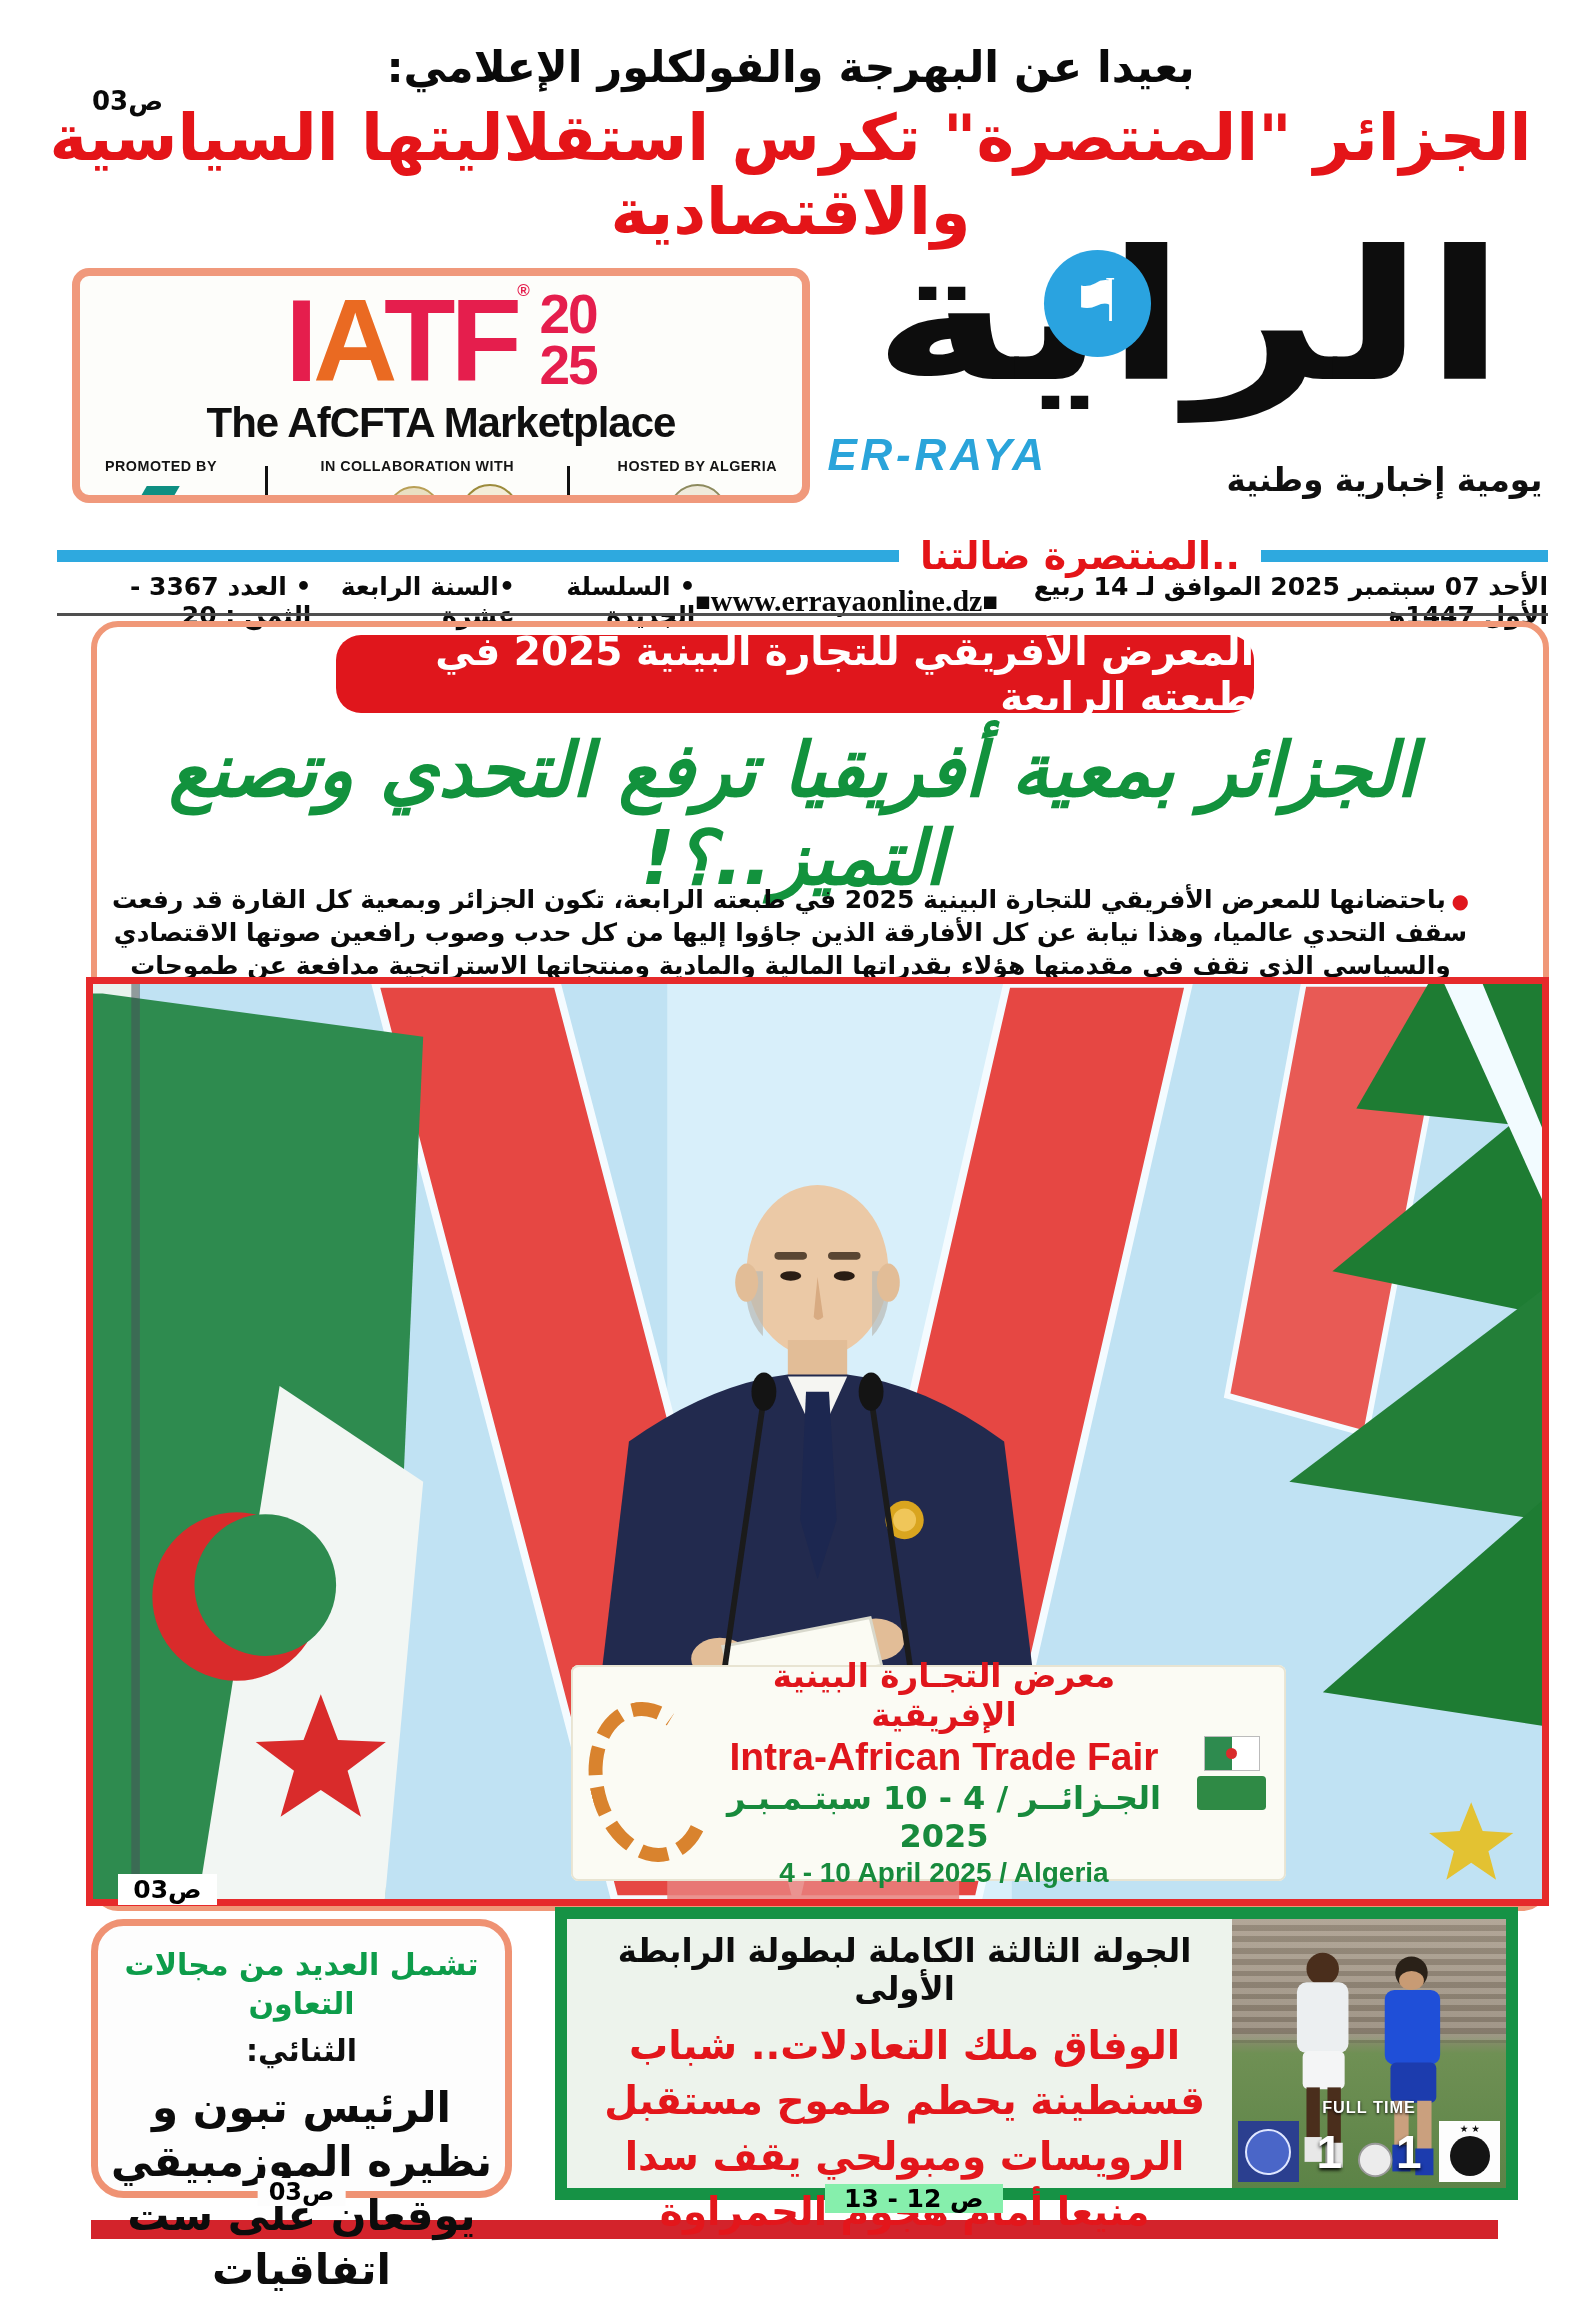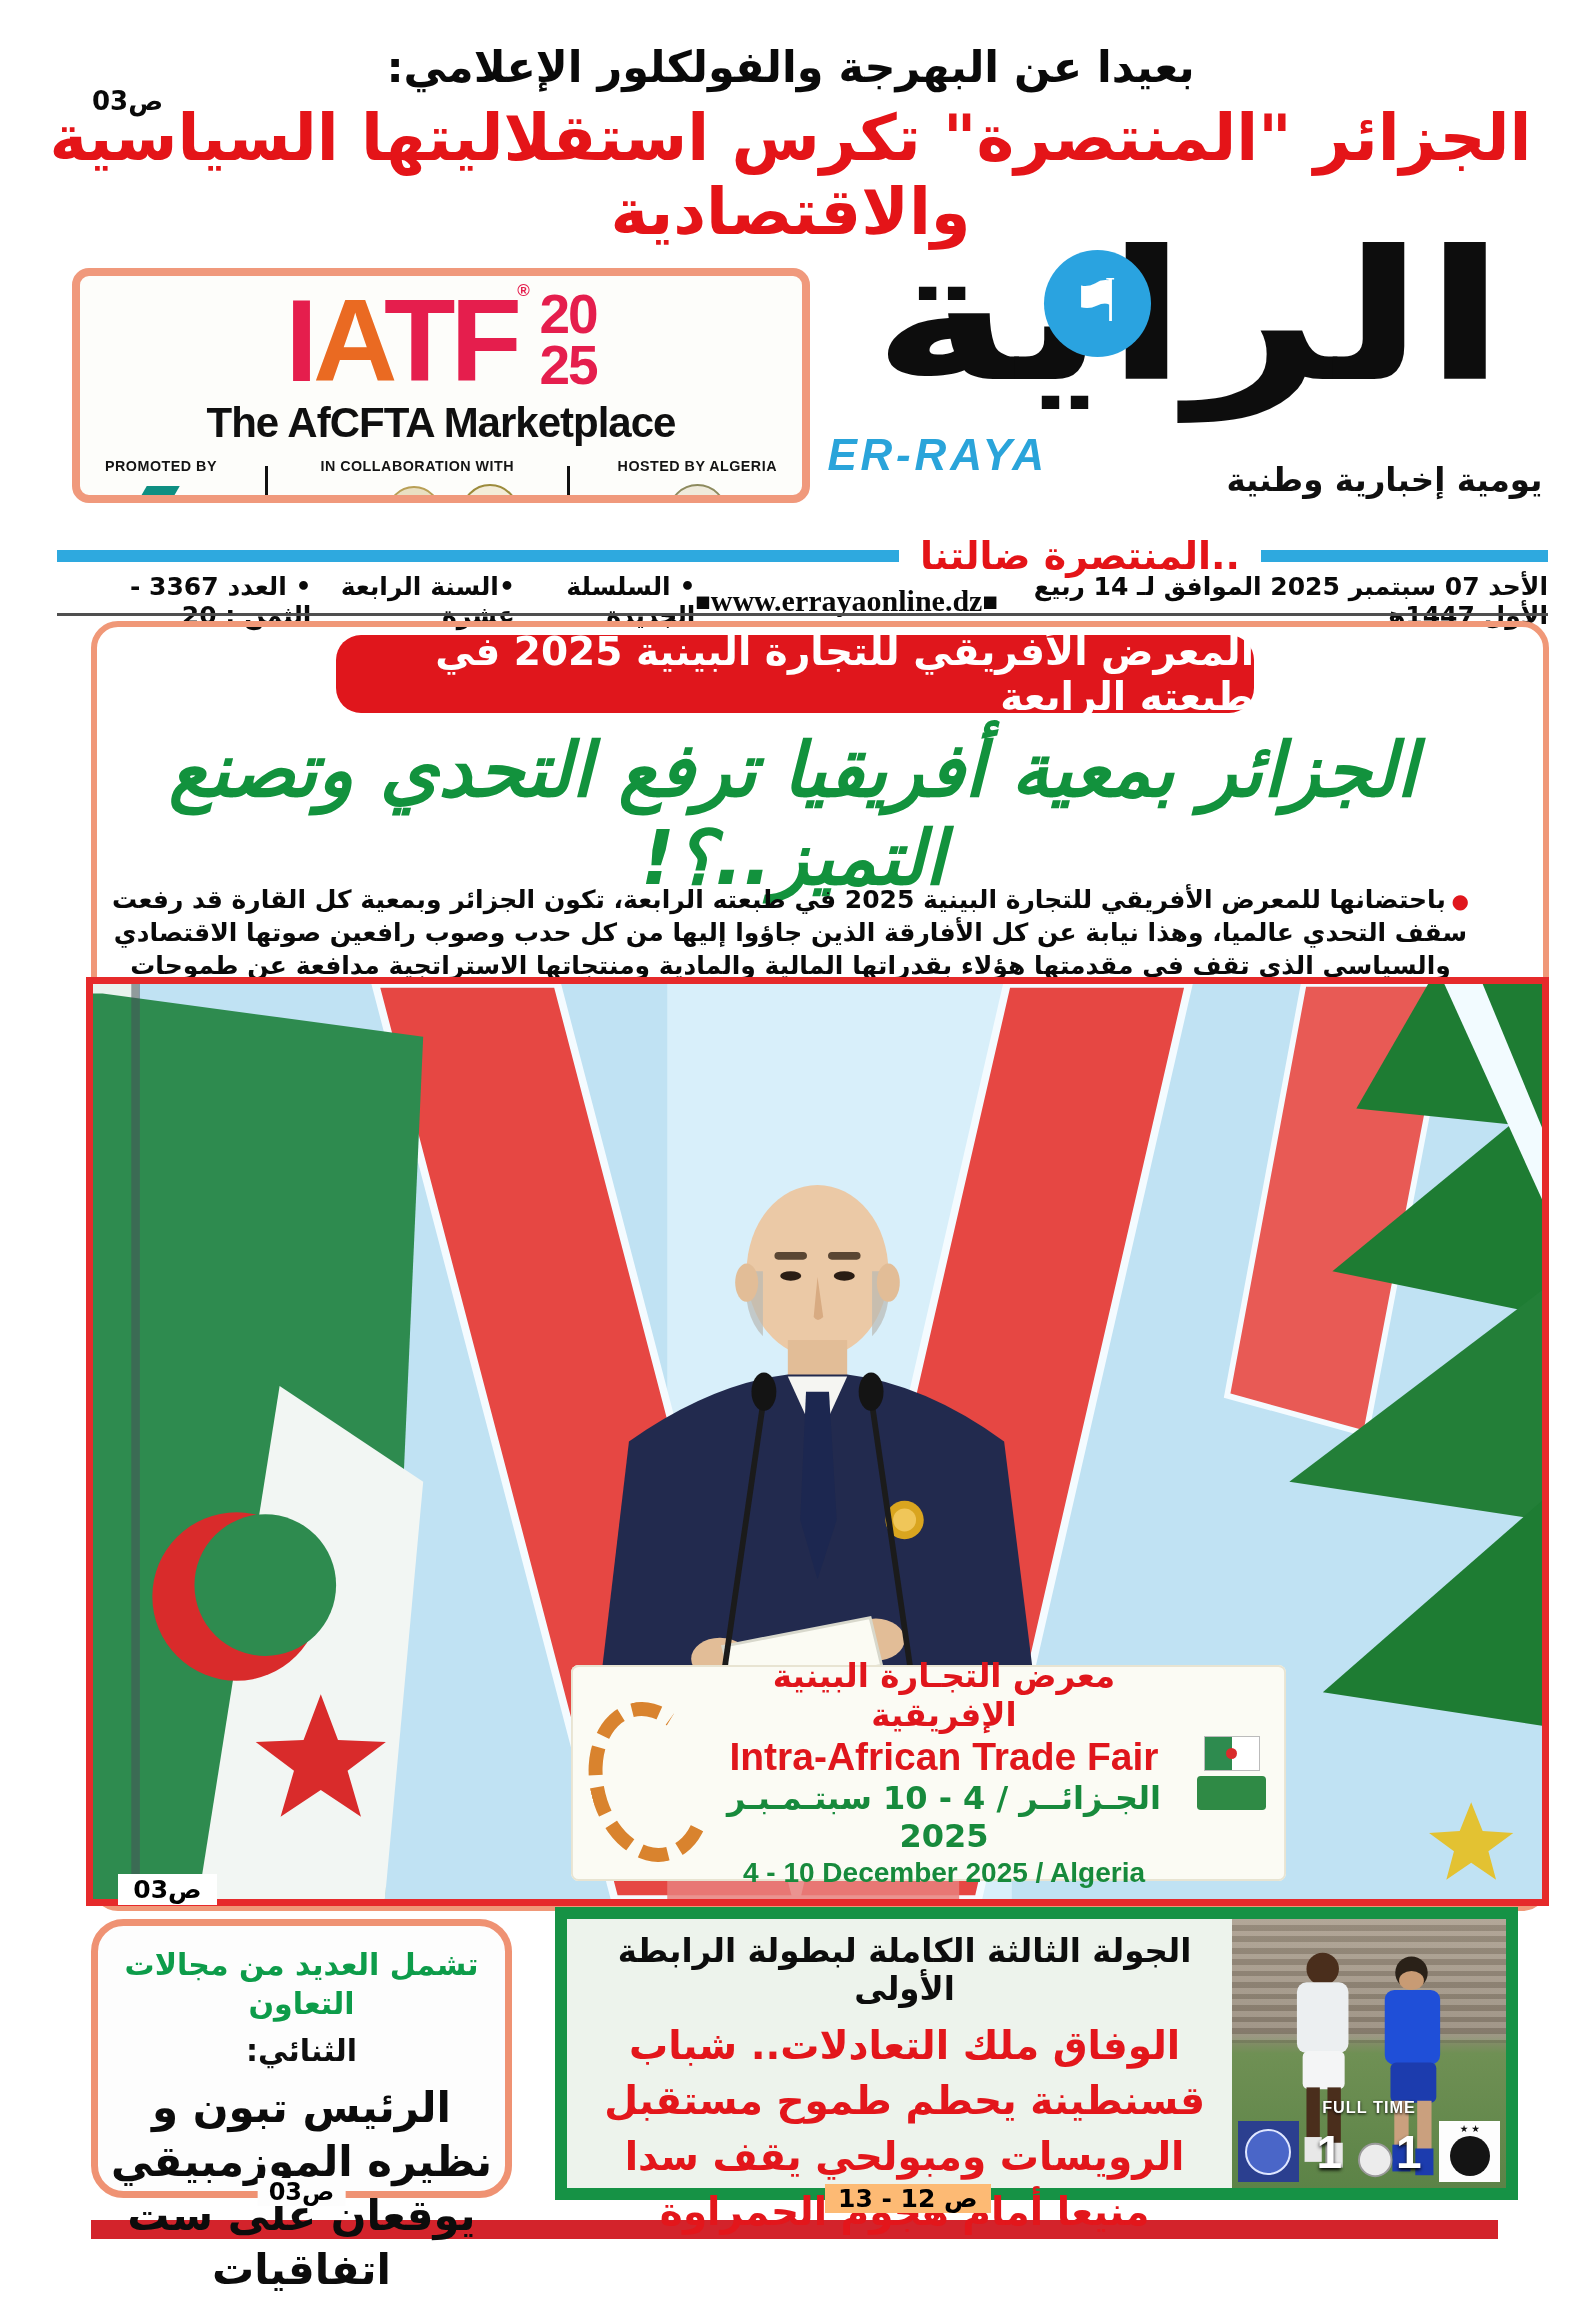--- a/index.html
+++ b/index.html
@@ -116,21 +116,21 @@
   .bl-headline{margin-top:13.4px;font-size:42px;font-weight:900;color:#0c0c0c;line-height:1.28;padding:0 9.6px;}
   .bl-pageref{position:absolute;left:50%;bottom:-15.3px;transform:translateX(-50%);background:#fdfdfd;
               padding:0 11.5px;font-size:24px;font-weight:800;color:#000;}
 
   
   .sports-box{left:535px;top:1907px;width:963px;height:293px;border:12.4px solid #169245;
               box-sizing:border-box;background:#edf3ec;z-index:2;margin-left:20px;}
   .sports-text{position:absolute;left:7.6px;top:0;bottom:0;width:660px;direction:rtl;text-align:center;}
   .sp-kicker{font-size:32.5px;font-weight:900;color:#0d0d0d;margin-top:13.4px;}
   .sp-headline{font-size:39px;font-weight:900;color:#e3161b;line-height:1.42;margin-top:9.6px;padding:0 7.6px;}
-  .sp-pageref{position:absolute;left:258px;bottom:-25px;background:#fdba74;padding:0 13px;font-size:25px;
+  .sp-pageref{position:absolute;left:258px;bottom:-25px;background:#86efac;padding:0 19px;font-size:25px;
               font-weight:800;color:#000;z-index:3;direction:rtl;}
   .sports-photo{position:absolute;right:0;top:0;bottom:0;width:274px;overflow:hidden;
                 background:linear-gradient(#a89b8a 0%,#948878 42%,#6f9054 50%,#5c8347 100%);}
   .stands{position:absolute;left:0;top:0;right:0;height:46%;
           background:repeating-linear-gradient(180deg,rgba(255,255,255,.12) 0 5.7px,rgba(0,0,0,.10) 5.7px 11.5px);}
   .ft-label{position:absolute;left:0;right:0;bottom:71px;text-align:center;color:#fff;font-size:16.3px;
             font-weight:900;font-family:"Liberation Sans",sans-serif;text-shadow:0 1px 2.9px #000;letter-spacing:1px;}
   .ft-score{position:absolute;left:0;right:0;bottom:13.4px;display:flex;justify-content:center;gap:54px;
             color:#fff;font-size:46px;font-weight:900;font-family:"Liberation Sans",sans-serif;
             text-shadow:0 1.9px 3.8px #000;line-height:1;}
@@ -296,21 +296,21 @@
     </svg>
 
     <div class="podium-sign">
       <div class="sign-c">
           <i></i>
         </div>
       <div class="sign-text">
         <div class="sg1">معرض التجـارة البينية الإفريقية</div>
         <div class="sg2">Intra-African Trade Fair</div>
         <div class="sg3">الجـزائــر / 4 - 10 سبتـمـبـر 2025</div>
-        <div class="sg4">4 - 10 December 2025 / Algeria</div>
+        <div class="sg4">4 - 10 April 2025 / Algeria</div>
       </div>
       <div class="sign-logo">
         <div class="mini-flag"></div>
         <div class="mini-green"></div>
       </div>
     </div>
     <div class="photo-pageref">ص03</div>
   </div>
 
   <div class="abs box-left">

